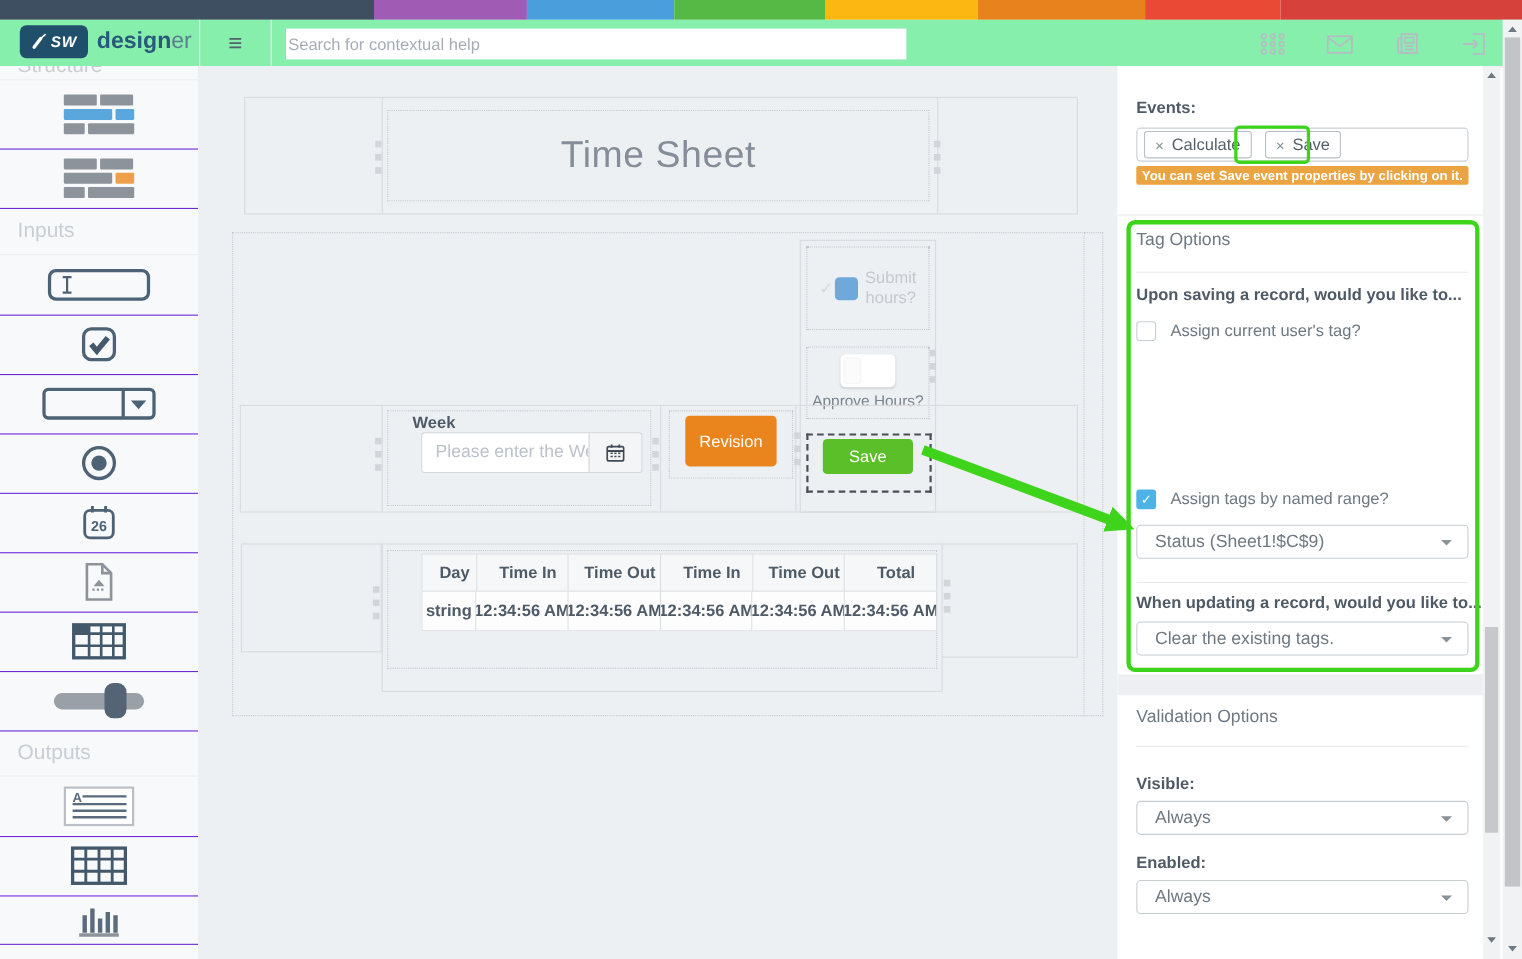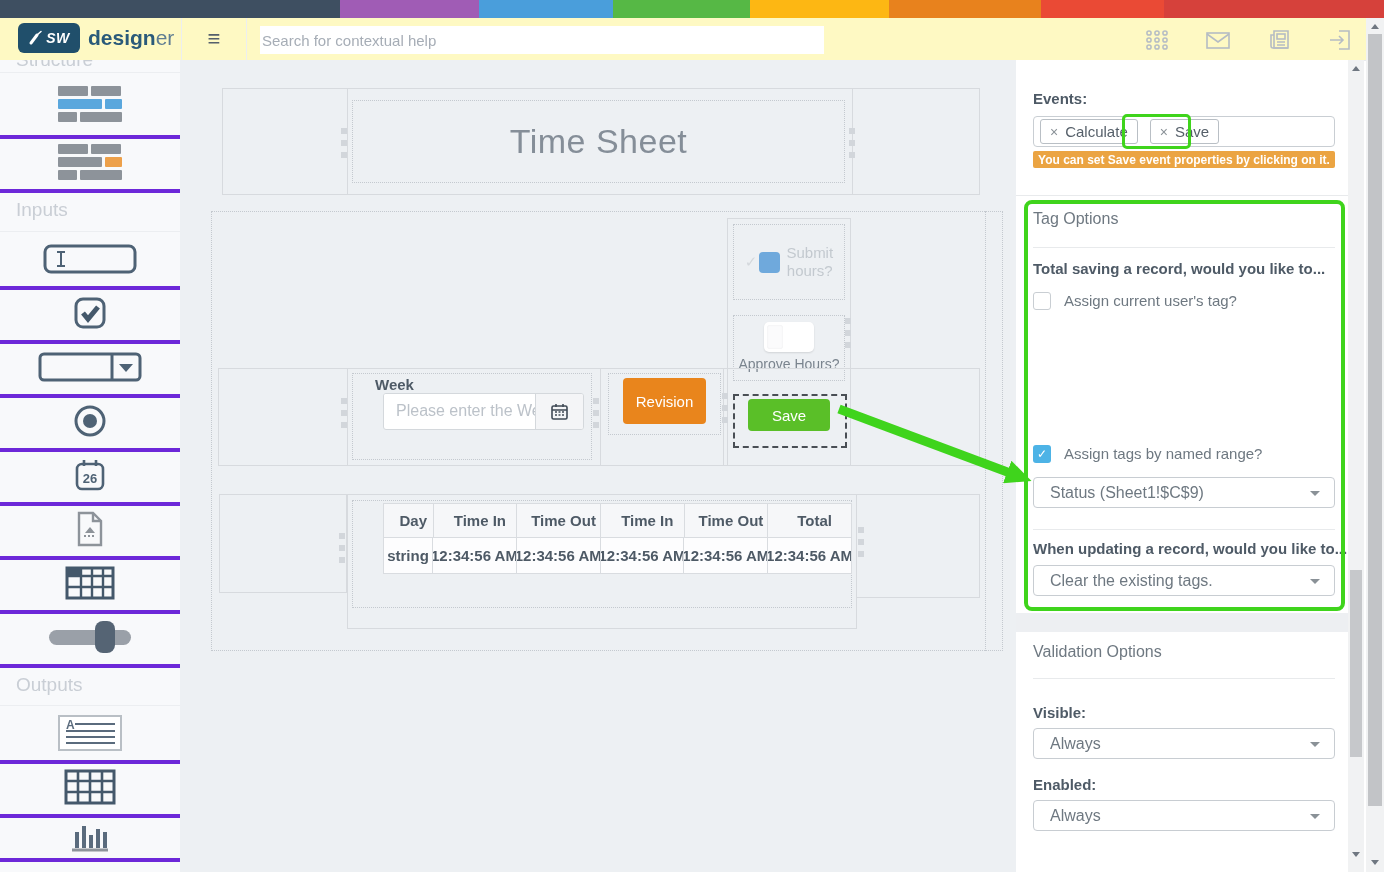--- a/index.html
+++ b/index.html
@@ -4,35 +4,35 @@
 <style>
   html,body{margin:0;padding:0;}
   body{font-family:"Liberation Sans",sans-serif;background:#fff;}
   .app{position:relative;width:1384px;height:872px;overflow:hidden;background:#fff;}
 
   
   .stripe{position:absolute;left:0;top:0;width:1384px;height:18px;display:flex;}
   .stripe span{height:18px;}
 
   
-  .header{position:absolute;left:0;top:18px;width:1384px;height:42px;background:#fef9c3;border-bottom:1px solid #e9ebee;}
+  .header{position:absolute;left:0;top:18px;width:1384px;height:42px;background:#86efac;border-bottom:1px solid #e9ebee;}
   .logo-box{position:absolute;left:18px;top:5px;width:62px;height:30px;background:#204f6b;border-radius:6px;display:flex;align-items:center;justify-content:center;gap:2px;}
   .logo-sw{color:#fff;font-weight:bold;font-style:italic;font-size:14px;letter-spacing:.5px;}
   .brand{position:absolute;left:88px;top:8px;font-size:21px;color:#2a5a7a;}
   .brand .b1{font-weight:bold;}
   .brand .b2{font-weight:400;color:#5f7d92;}
   .hamburger-cell{position:absolute;left:181px;top:0;width:64px;height:42px;border-left:1px solid #eceef0;border-right:1px solid #eceef0;display:flex;align-items:center;justify-content:center;font-size:22px;color:#55606c;cursor:pointer;}
   .search-input{position:absolute;left:260px;top:8px;width:560px;height:26px;border:none;outline:none;font-size:15px;color:#55606c;font-family:"Liberation Sans",sans-serif;}
   .search-input::placeholder{color:#a6adb6;}
   .hicon{position:absolute;top:9px;width:26px;height:26px;cursor:pointer;}
   .hicon svg{width:26px;height:26px;stroke:#b5bcc4;fill:none;stroke-width:1.6;}
 
   
   .sidebar{position:absolute;left:0;top:60px;width:180px;height:812px;background:#f8f9fb;border-right:1px solid #e4e7ea;overflow:hidden;}
-  .side-item{position:absolute;left:0;width:180px;border-bottom:4px solid #6d28d9;display:flex;align-items:center;justify-content:center;cursor:pointer;}
+  .side-item{position:absolute;left:0;width:180px;border-bottom:1px solid #6d28d9;display:flex;align-items:center;justify-content:center;cursor:pointer;}
   .side-label{position:absolute;left:0;width:180px;border-bottom:1px solid #eceef1;display:flex;align-items:center;padding-left:16px;box-sizing:border-box;font-size:19px;color:#c9ced5;}
   .bars{display:flex;flex-direction:column;gap:3px;}
   .bars .r{display:flex;gap:3px;}
   .bars i{display:block;height:10px;background:#8d939a;border-radius:1px;}
   .sicon svg{display:block;}
 
   
   .canvas{position:absolute;left:180px;top:60px;width:836px;height:812px;background:#edf0f3;}
   .cell-solid{position:absolute;border:1px solid #d7dade;box-sizing:border-box;}
   .cell-dotted{position:absolute;border:1px dotted #c4c9cf;box-sizing:border-box;}
@@ -435,21 +435,21 @@
       <span class="chip">
           <span class="x">×</span>
           <span>Save</span>
         </span>
     </div>
     <div class="banner" style="top: 91px; background: rgb(235, 164, 66);">You can set Save event properties by clicking on it.</div>
     <div class="pdiv full" style="top:135px"></div>
 
     <div class="ptitle" style="left:17px;top:150px">Tag Options</div>
     <div class="pdiv" style="top:187px"></div>
-    <div class="plabel" style="left:17px;top:200px">Total saving a record, would you like to...</div>
+    <div class="plabel" style="left:17px;top:200px">Upon saving a record, would you like to...</div>
 
     <div class="cbrow" style="top:232px">
       <span class="cb"></span>
       <span class="cbl">Assign current user's tag?</span>
     </div>
     <div class="cbrow" style="top:385px">
       <span class="cb on" style="background: rgb(77, 179, 230);">✓</span>
       <span class="cbl">Assign tags by named range?</span>
     </div>
 

